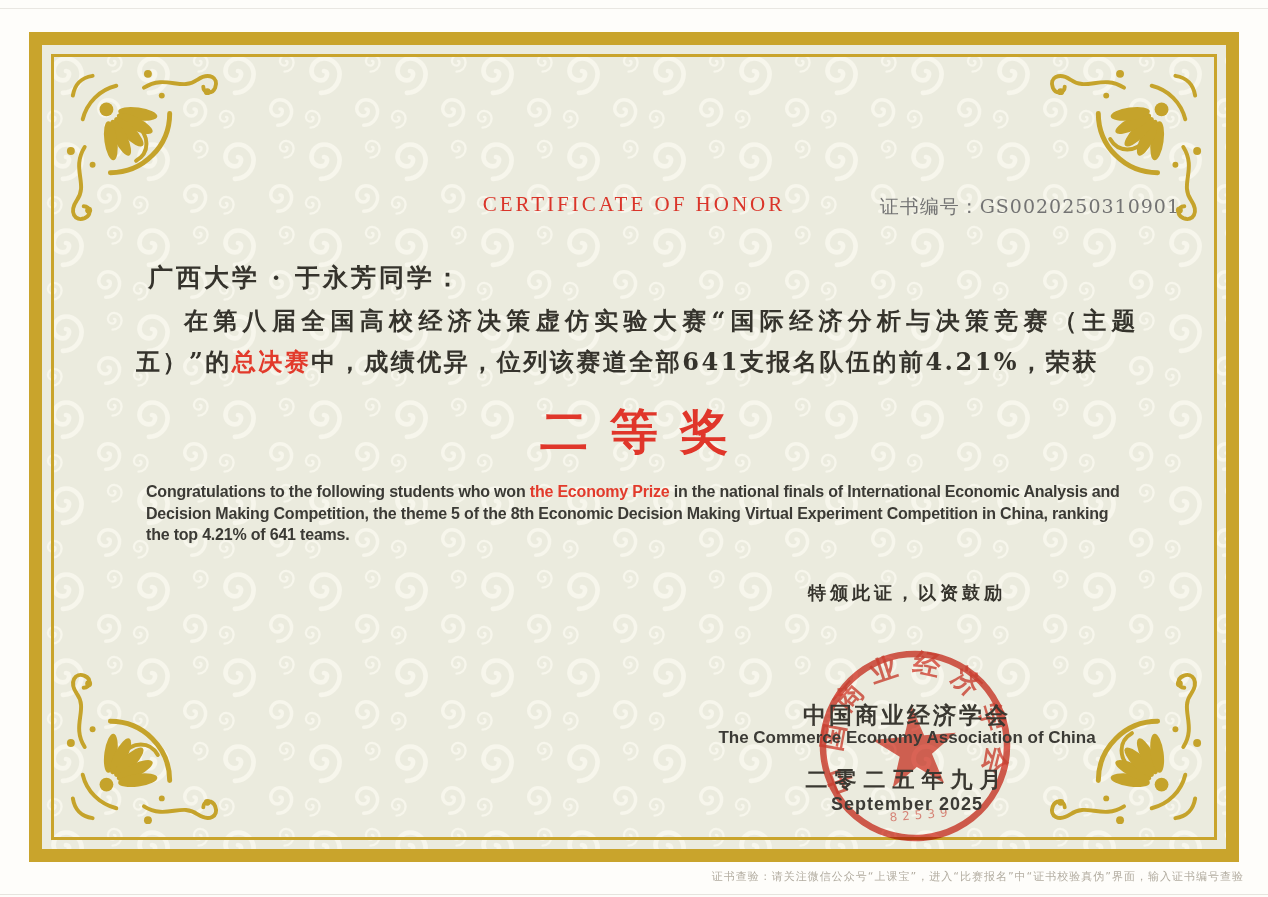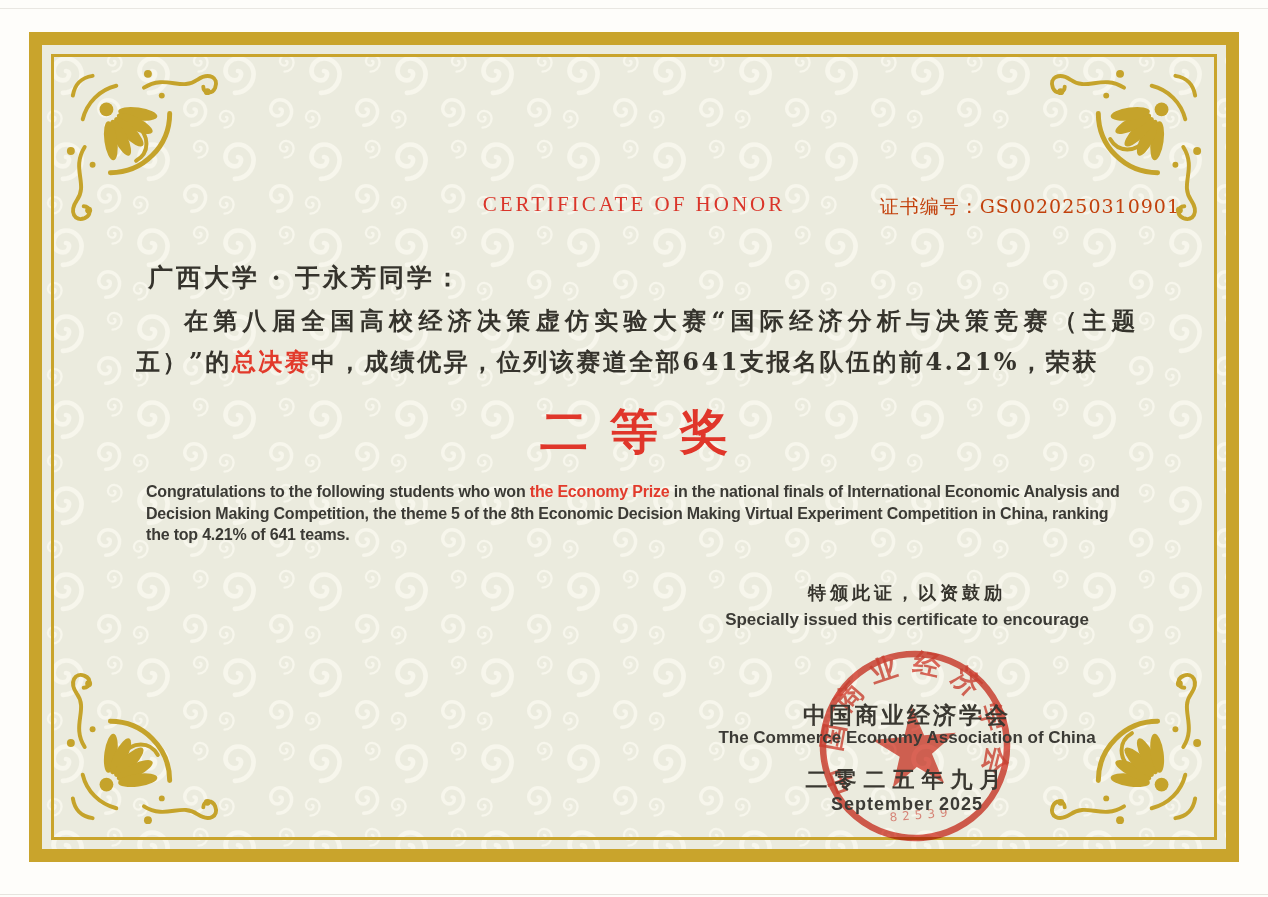--- a/index.html
+++ b/index.html
@@ -41,21 +41,21 @@
     text-indent:17px;
   }
   .title-en {
     position:absolute; left:0; right:0; top:147px;
     text-align:center; color:#da352a;
     font-family:"Liberation Serif", serif;
     font-size:21px; font-weight:400; letter-spacing:3px;
   }
   .serial {
     position:absolute; right:46px; top:149px;
-    color:#c2410c; font-size:19px; letter-spacing:1px;
+    color:#737373; font-size:19px; letter-spacing:1px;
     font-family:"DejaVu Serif", serif;
     margin-left:44px;
   }
   .recipient {
     position:absolute; left:106px; top:216px;
     color:#35332c; font-size:25px; letter-spacing:3px; font-weight:600;
     font-family:"DejaVu Serif", serif;
   }
   .body-cn {
     position:absolute; left:94px; top:255px; width:1002px;
@@ -252,33 +252,33 @@
     <div class="recipient">广西大学 · 于永芳同学：</div>
 
     <div class="body-cn"><span>在第八届全国高校经济决策虚仿实验大赛“国际经济分析与决策竞赛（主题五）”的</span><span class="red">总决赛</span><span>中，成绩优异，位列该赛道全部641支报名队伍的前4.21%，荣获</span></div>
 
     <div class="award">二等奖</div>
 
     <div class="body-en"><span>Congratulations to the following students who won </span><span class="red">the Economy Prize</span><span> in the national finals of International Economic Analysis and Decision Making Competition, the theme 5 of the 8th Economic Decision Making Virtual Experiment Competition in China, ranking the top 4.21% of 641 teams.</span></div>
 
 
     <div class="issue-col issue-cn">特颁此证，以资鼓励</div>
-    <div class="issue-col issue-en">Specially issued this certificate to encourage</div>
 
     <svg class="seal" viewBox="0 0 206 206">
       <defs>
         <path id="ringPath" d="M 47.1,149.9 A 73,73 0 1 1 158.9,149.9"></path>
       </defs>
       <circle cx="103" cy="103" r="92" fill="none" stroke="#d63426" stroke-width="6.5" stroke-opacity="0.85"></circle>
       <polygon points="103,60 113,90.2 144.8,90.4 119.2,109.3 128.9,139.6 103,121 77.1,139.6 86.8,109.3 61.2,90.4 93,90.2" fill="#d63426" fill-opacity="0.82" transform="translate(0,3)"></polygon>
       <text font-size="27" font-weight="700" fill="#d63426" fill-opacity="0.8" letter-spacing="12" font-family="DejaVu Sans, sans-serif">
         <textPath href="#ringPath" startOffset="12">中国商业经济学会</textPath>
       </text>
       <text x="103" y="176" text-anchor="middle" font-size="12" letter-spacing="5" fill="#d63426" fill-opacity="0.6" font-family="DejaVu Sans, sans-serif">82539</text>
     </svg>
 
     <div class="issue-col issuer-cn">中国商业经济学会</div>
     <div class="issue-col issuer-en">The Commerce Economy Association of China</div>
     <div class="issue-col date-cn">二零二五年九月</div>
     <div class="issue-col date-en">September 2025</div>
   </div>
 
+  <div class="footer-note">证书查验：请关注微信公众号“上课宝”，进入“比赛报名”中“证书校验真伪”界面，输入证书编号查验</div>
 </div>
 
 </body></html>

